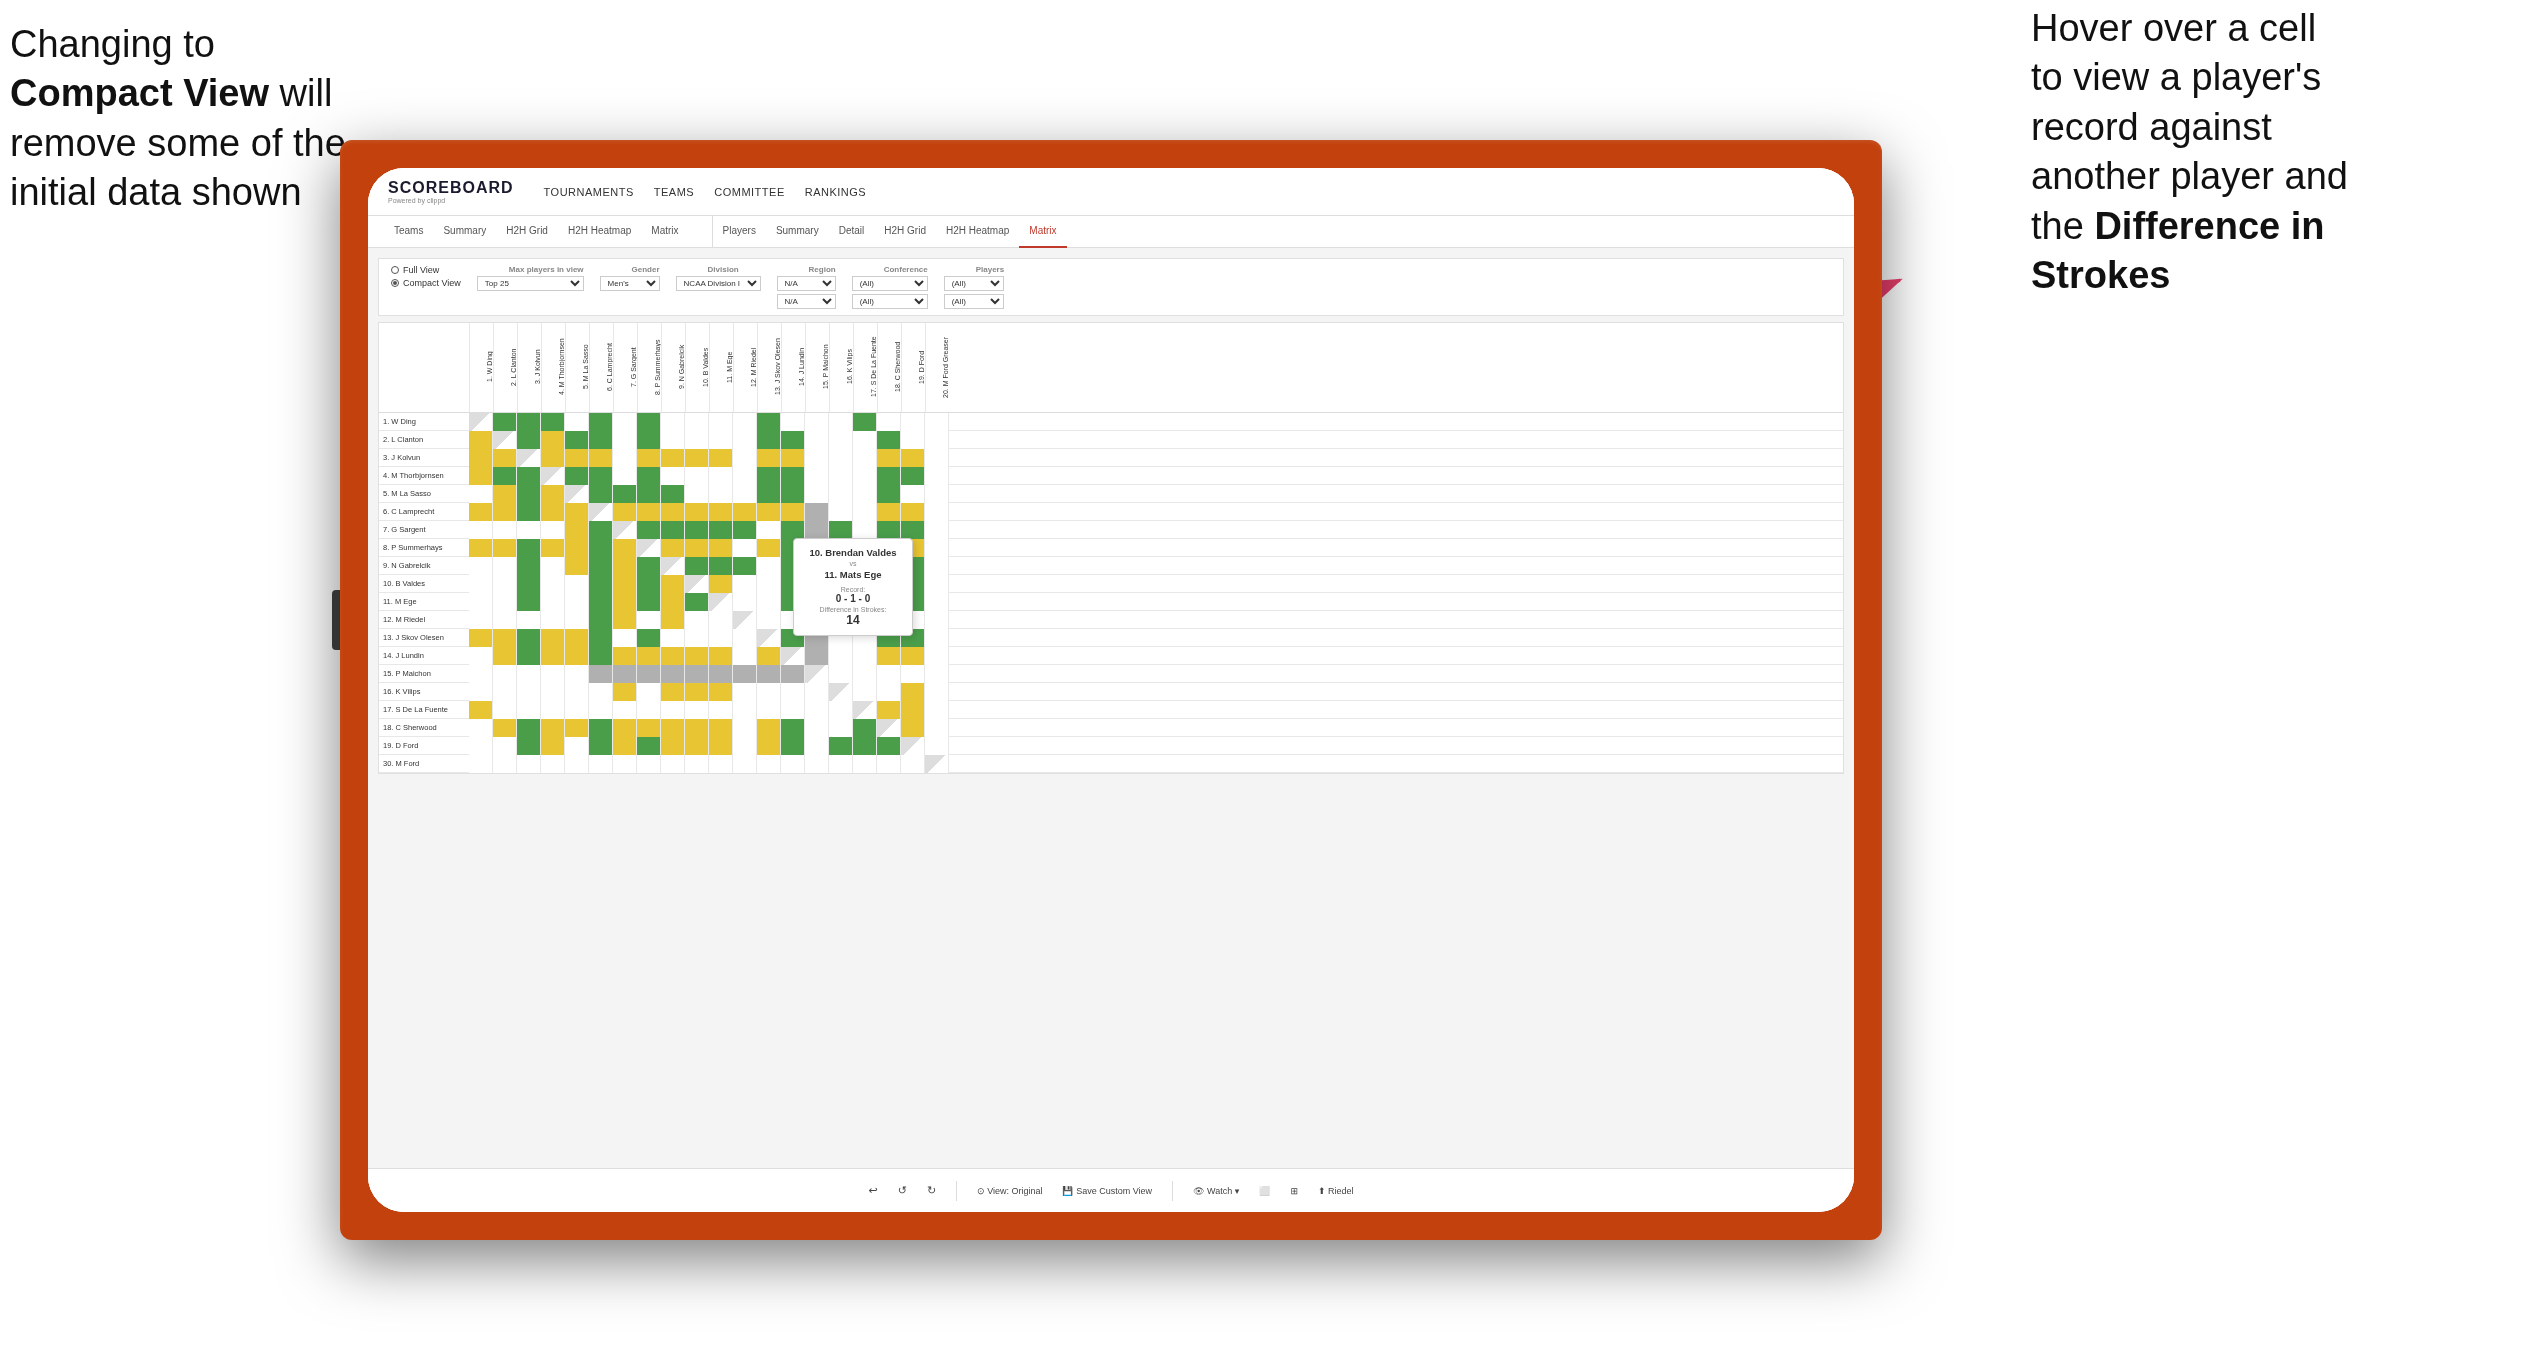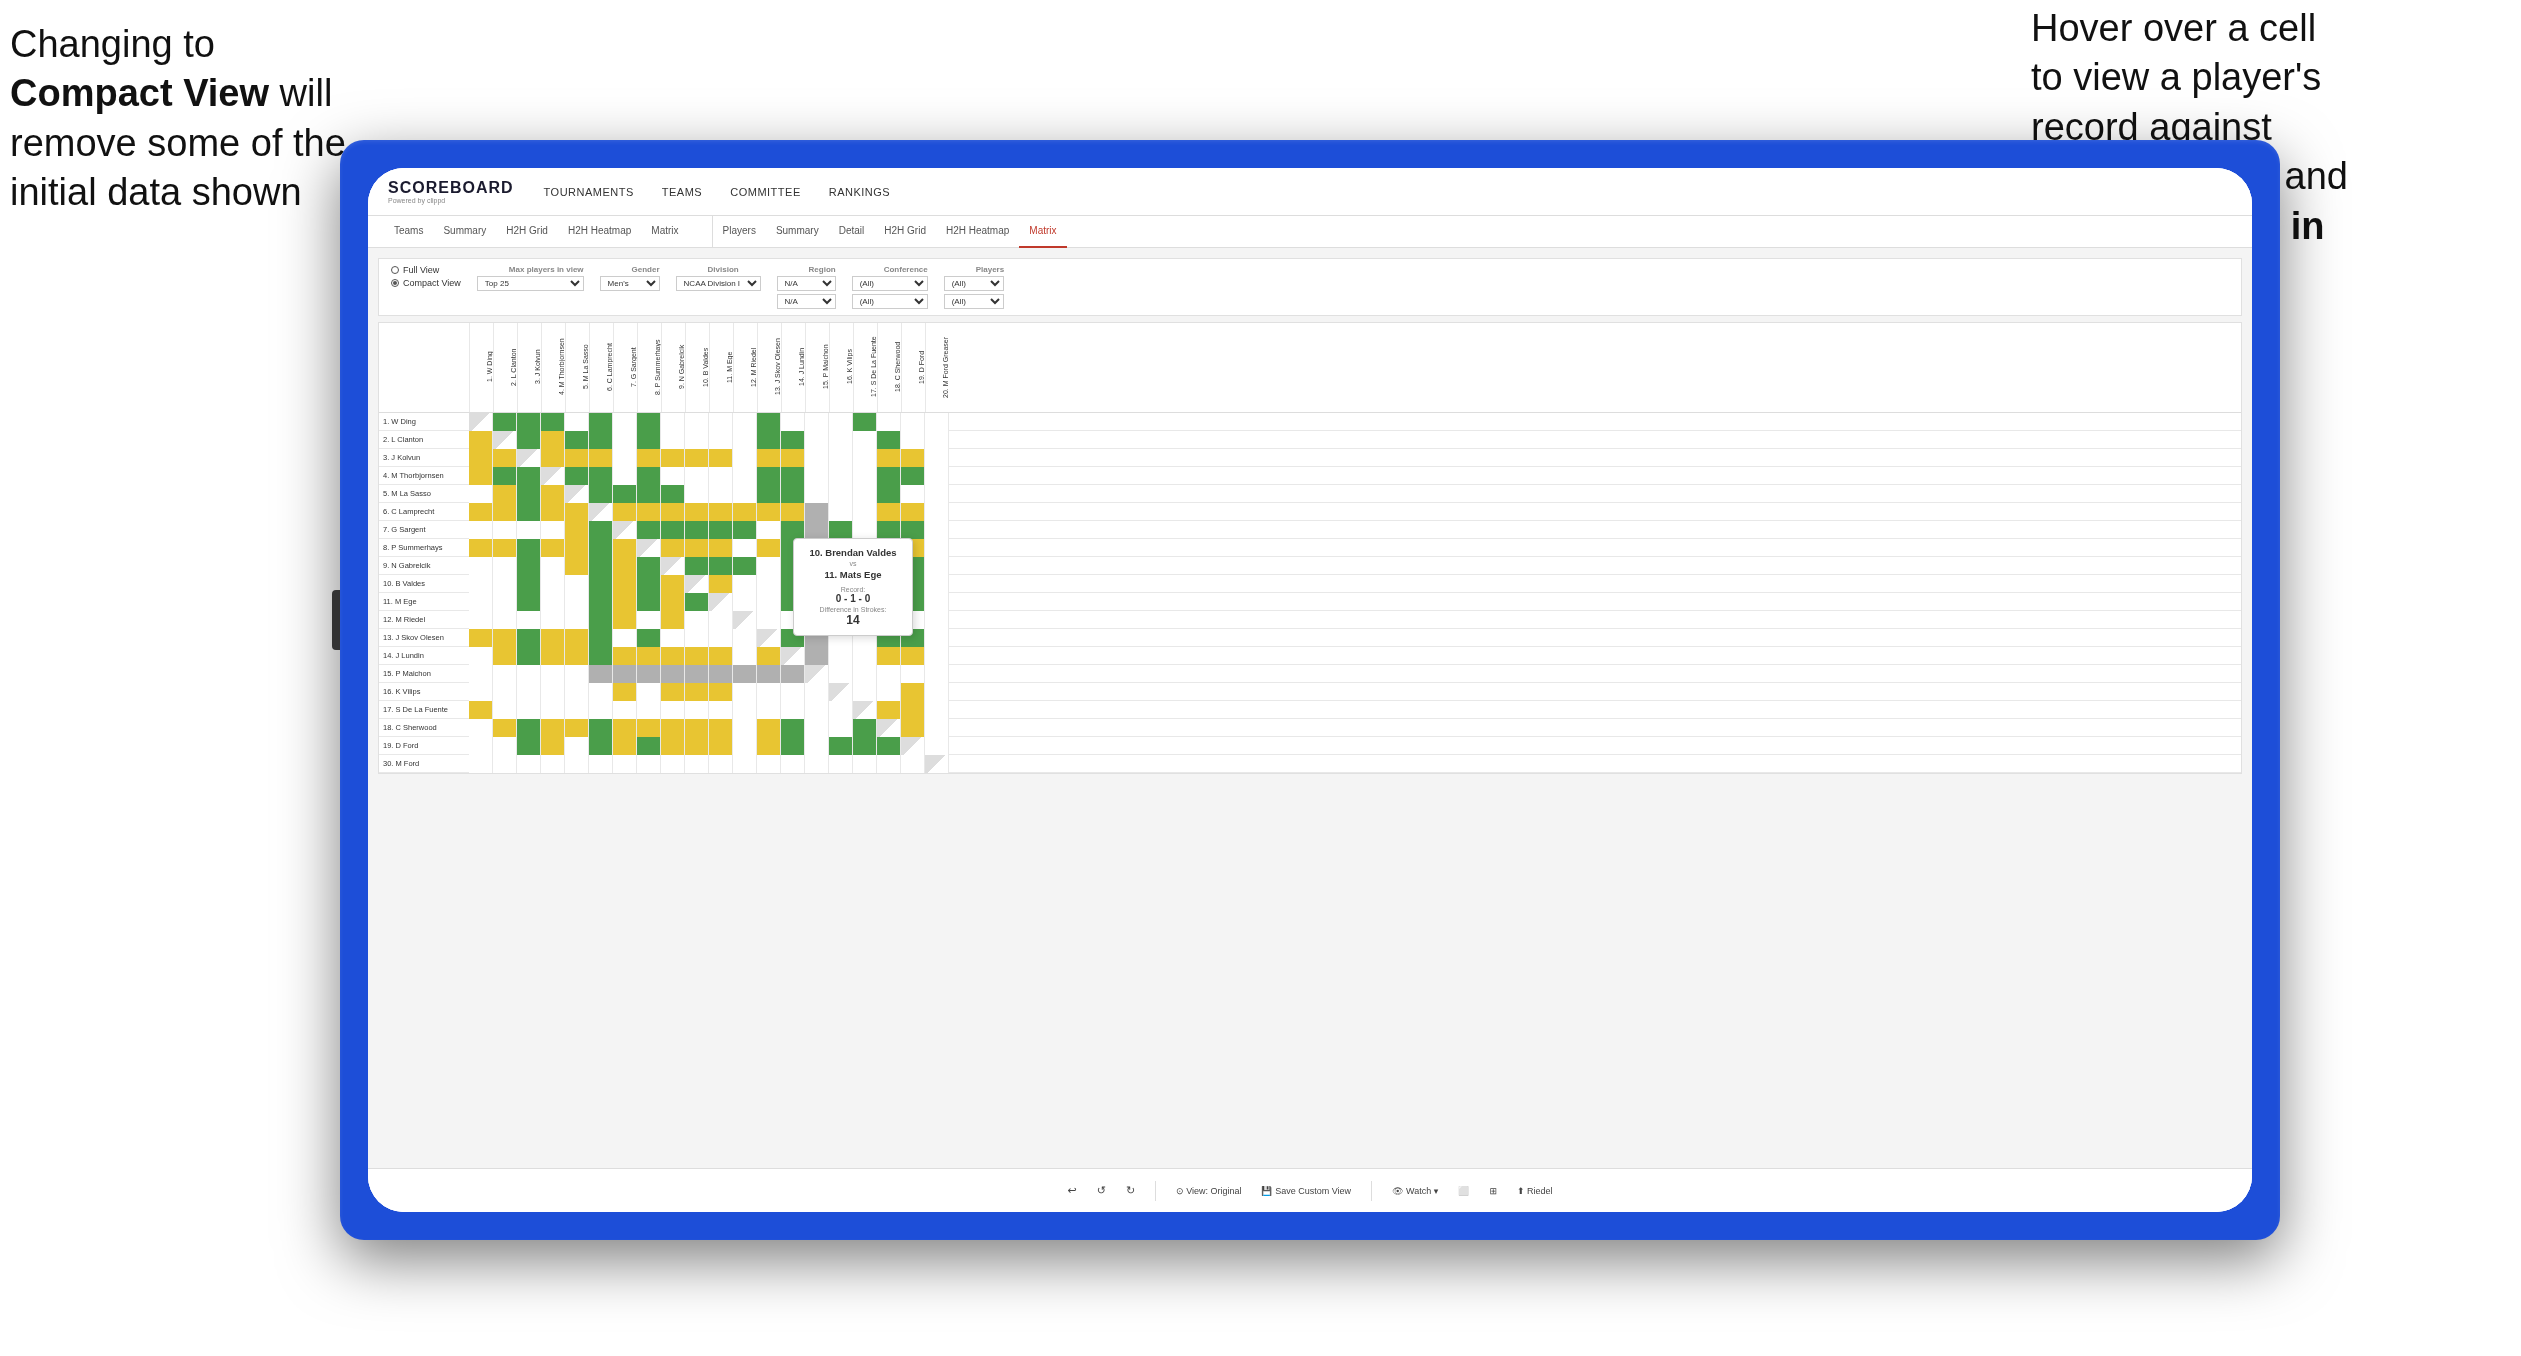--- a/index.html
+++ b/index.html
@@ -45,24 +45,24 @@
       width: 2521px;
       height: 1356px;
       pointer-events: none;
     }
 
     
     .tablet {
       position: absolute;
       top: 140px;
       left: 340px;
-      width: 1940px;
+      width: 1542px;
       height: 1100px;
-      background: #1d4ed8;
-      border-radius: 24px;
+      background: #c2410c;
+      border-radius: 12px;
       box-shadow: 0 20px 60px rgba(0,0,0,0.5), inset 0 2px 4px rgba(255,255,255,0.1);
     }
 
     .tablet-screen {
       position: absolute;
       top: 28px;
       left: 28px;
       right: 28px;
       bottom: 28px;
       background: #f4f4f4;
@@ -112,21 +112,21 @@
       letter-spacing: 1px;
     }
 
     .logo-sub {
       font-size: 7px;
       color: #888;
     }
 
     .nav-items {
       display: flex;
-      gap: 28px;
+      gap: 20px;
     }
 
     .nav-item {
       font-size: 11px;
       color: #333;
       font-weight: 500;
       cursor: pointer;
       letter-spacing: 0.5px;
     }
 

